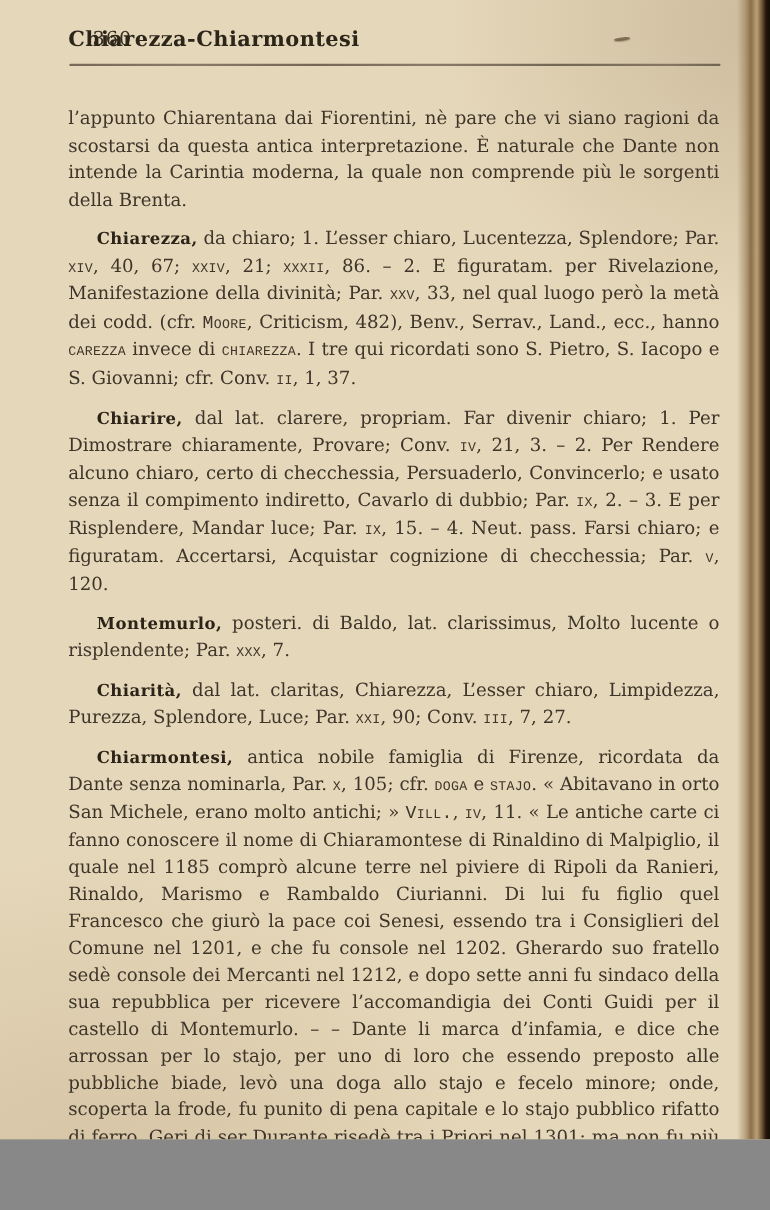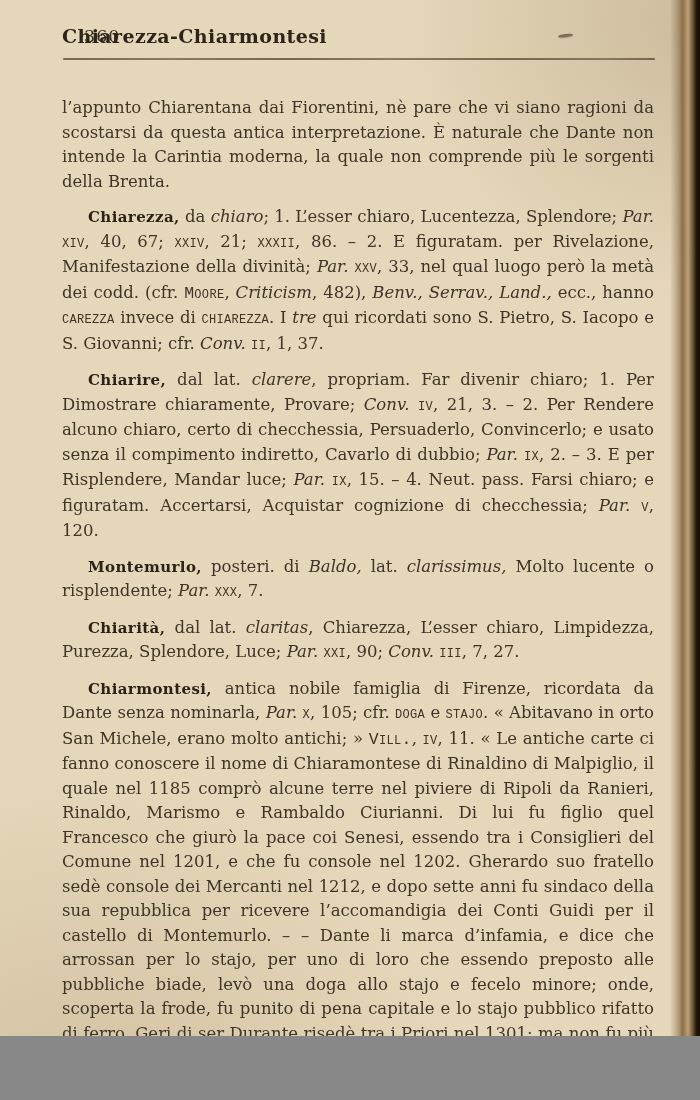--- a/index.html
+++ b/index.html
@@ -42,21 +42,21 @@
     background:linear-gradient(90deg,#564a3c 0%,#6f6150 18%,#544839 38%,#6f6150 55%,#564a3c 75%,#6f6150 92%,#564a3c 100%);
     opacity:.78;
   }
   .text-block{
     position:absolute;left:62px;top:80px;width:592px;
     font-size:16.5px;line-height:24.5px;text-align:justify;margin-top:16px;
   }
   p.para{margin:0;}
   p.entry{margin:11px 0 0 0;text-indent:26px;}
   .hw{font-weight:bold;font-size:15px;letter-spacing:.4px;color:#2b2318;}
-  .it{font-style:italic;}
+  .it{}
   .sc{font-variant:small-caps;letter-spacing:.3px;font-family:Liberation Mono, monospace;}
 </style>
 </head>
 <body>
 
 <div class="page">
   <div class="page-number">360</div>
   <div class="header-title">Chiarezza-Chiarmontesi</div>
   <div class="ink-smudge"></div>
   <div class="rule"></div>

